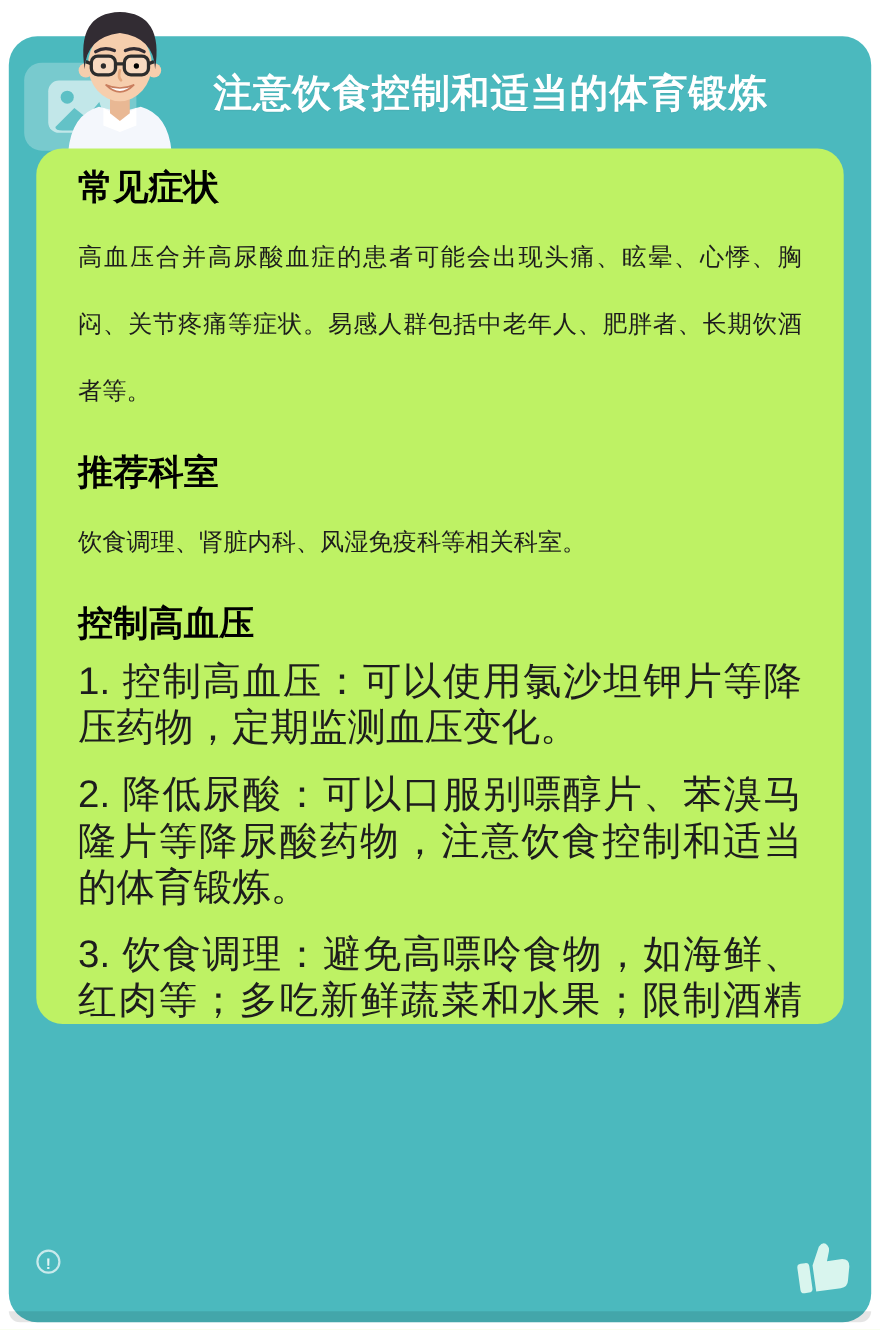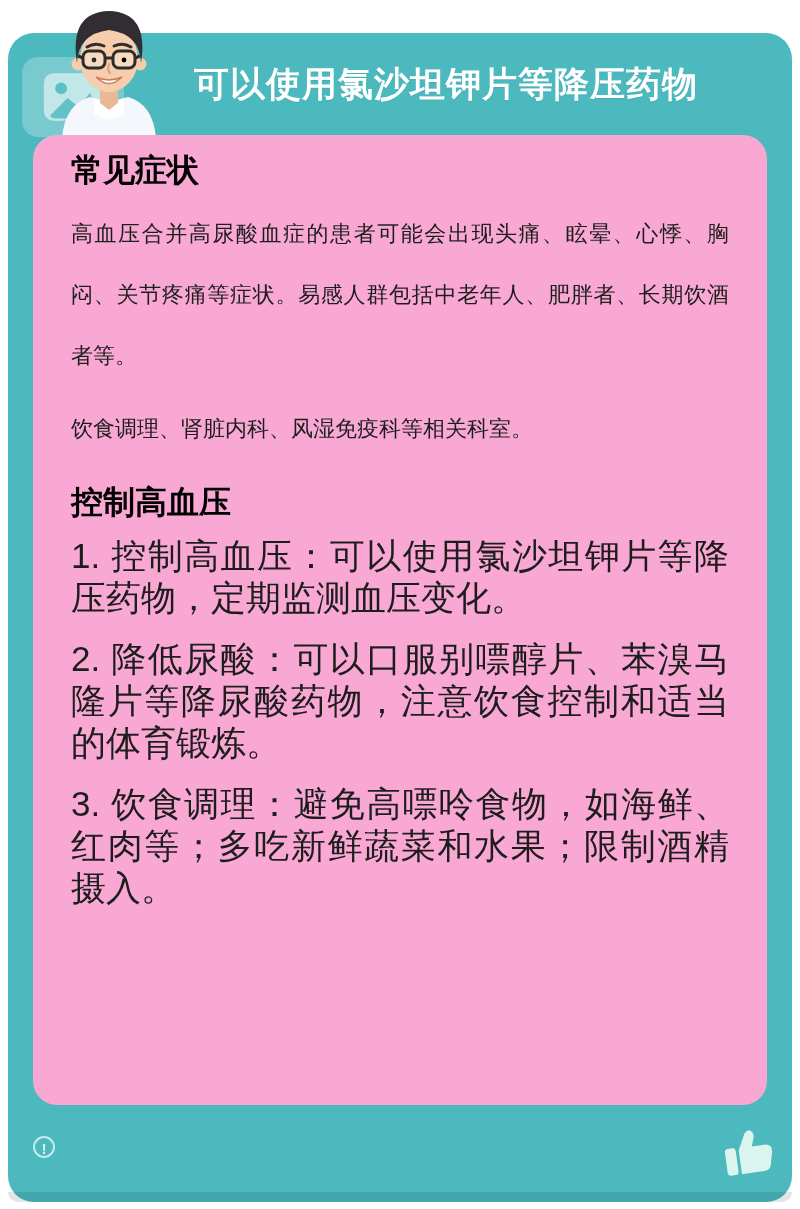--- a/index.html
+++ b/index.html
@@ -24,22 +24,22 @@
   }
   .img-badge svg{width:66px;height:54px;}
   .avatar{position:absolute;left:36px;top:-27px;width:130px;height:132px;}
   .avatar svg{width:100%;height:100%;display:block;}
   .page-title{
     font-size:35px;font-weight:bold;color:#ffffff;letter-spacing:1px;white-space:nowrap;
     text-shadow:0 1px 1px rgba(0,0,0,0.06);
   }
   
   .card{
-    position:absolute;left:25px;top:102px;width:734px;height:970px;box-sizing:border-box;
-    background:#f9a8d4;border-radius:24px;padding:8px 38px 20px 38px;overflow:hidden;
+    position:absolute;left:25px;top:102px;width:734px;height:796px;box-sizing:border-box;
+    background:#bef264;border-radius:24px;padding:8px 38px 20px 38px;overflow:hidden;
   }
   .section-heading{
     font-size:32px;line-height:38px;font-weight:bold;color:#000000;
     margin:24px 0 14px 0;
   }
   .section-heading.first{margin-top:8px;}
   .section-body{
     font-size:22px;line-height:61px;color:#1d1d1d;margin:12px 0 6px 0;
     text-align:justify;word-break:break-all;
   }
@@ -93,27 +93,28 @@
           <path d="M61 52 h8" stroke="#2c2c2c" stroke-width="3"></path>
           <path d="M39 52 l-5 -2" stroke="#2c2c2c" stroke-width="3"></path>
           <path d="M91 52 l5 -2" stroke="#2c2c2c" stroke-width="3"></path>
           <circle cx="50" cy="54" r="2.4" fill="#2c2c2c"></circle>
           <circle cx="80" cy="54" r="2.4"></circle>
           <path d="M65 58 q-2 6 1 9" stroke="#e3a87e" stroke-width="2.5" fill="none" stroke-linecap="round"></path>
           <path d="M52 71 Q65 84 78 71 Q65 77 52 71 Z" fill="#ffffff" stroke="#c97e5e" stroke-width="1.5"></path>
         </svg>
       </div>
 
-      <div class="page-title">可以使用氯沙坦钾片等降压药物</div>
+      <div class="page-title">注意饮食控制和适当的体育锻炼</div>
     </div>
 
     <div class="card">
       <div class="section-heading first">常见症状</div>
       <p class="section-body">高血压合并高尿酸血症的患者可能会出现头痛、眩晕、心悸、胸闷、关节疼痛等症状。易感人群包括中老年人、肥胖者、长期饮酒者等。</p>
 
+      <div class="section-heading">推荐科室</div>
       <p class="section-body">饮食调理、肾脏内科、风湿免疫科等相关科室。</p>
 
       <div class="section-heading">控制高血压</div>
       <ul class="points">
         <li>1. 控制高血压：可以使用氯沙坦钾片等降压药物，定期监测血压变化。</li>
         <li>2. 降低尿酸：可以口服别嘌醇片、苯溴马隆片等降尿酸药物，注意饮食控制和适当的体育锻炼。</li>
         <li>3. 饮食调理：避免高嘌呤食物，如海鲜、红肉等；多吃新鲜蔬菜和水果；限制酒精摄入。</li>
       </ul>
     </div>
 

